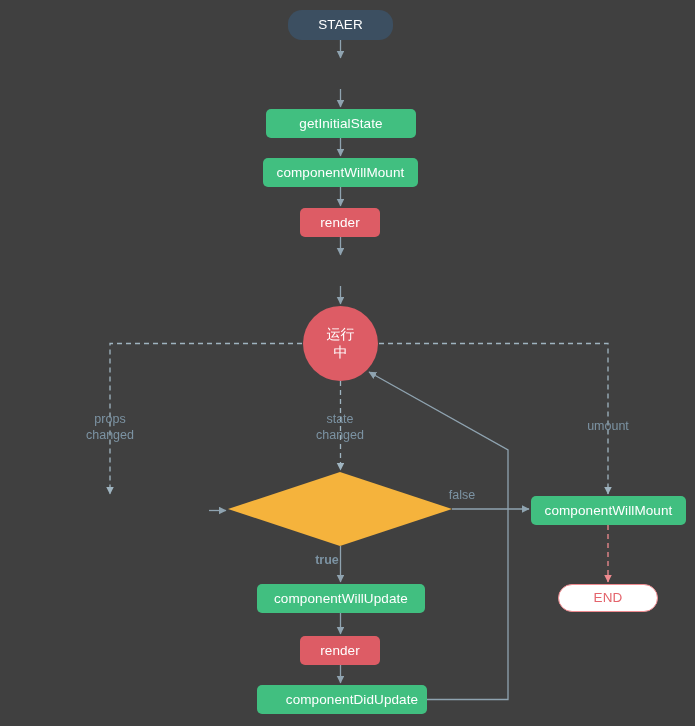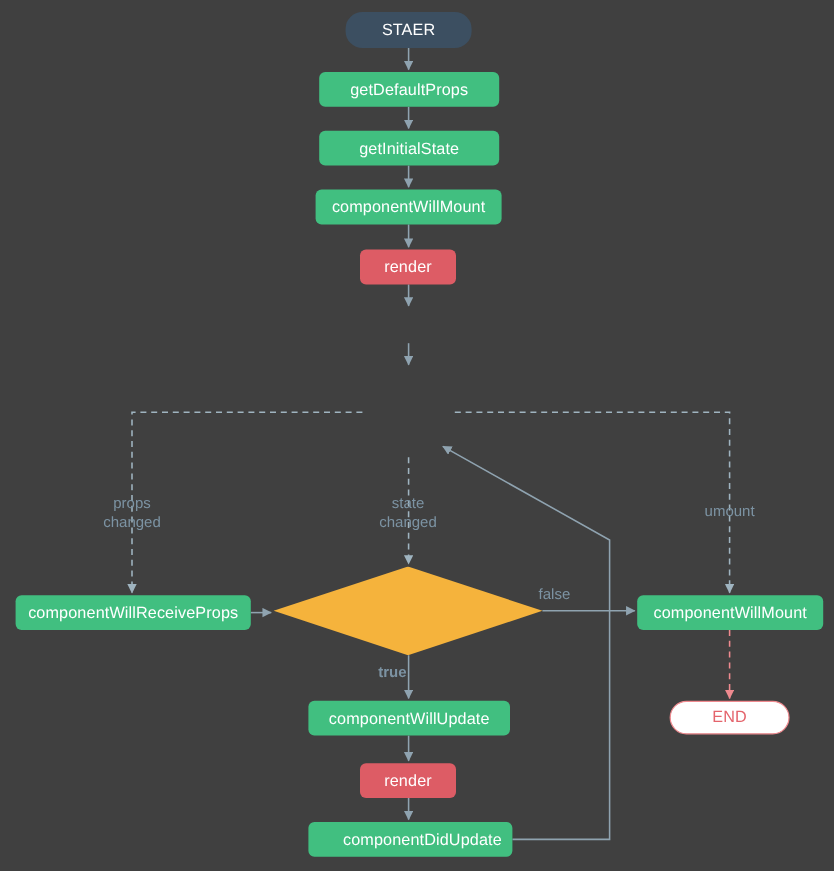--- a/index.html
+++ b/index.html
@@ -121,41 +121,39 @@
 
     <g stroke="#ef8a8f" stroke-width="1.3" fill="none" stroke-dasharray="5,4">
       <path d="M608,525 L608,582" marker-end="url(#arrow-red)"></path>
     </g>
   </svg>
 
   <div class="node start" style="left:288px; top:10px; width:105px; height:30px; background:#3c4f61;">
     <span>STAER</span>
   </div>
 
-  <div class="node process" style="left:266px; top:60px; width:150px; height:29px; background:#41bf80;">
-    <span>getDefaultProps</span>
-  </div>
 
   <div class="node process" style="left:266px; top:109px; width:150px; height:29px; background:#41bf80;">
     <span>getInitialState</span>
   </div>
 
   <div class="node process" style="left:263px; top:158px; width:155px; height:29px; background:#41bf80;">
     <span>componentWillMount</span>
   </div>
 
   <div class="node process" style="left:300px; top:208px; width:80px; height:29px; background:#dd5c65;">
     <span>render</span>
   </div>
 
 
+  <div class="node circle" style="left:303px; top:306px; width:75px; height:75px; background:#dd5c65;">
+    <span style="white-space:pre-line;">运行
+中</span>
+  </div>
 
-  <div class="node process" style="left:13px; top:496px; width:196px; height:29px; background:#41bf80;">
-    <span>componentWillReceiveProps</span>
-  </div>
 
   <div class="node decision" style="left:228px; top:472px; width:224px; height:74px;">
     <svg class="diamond-shape" viewBox="0 0 224 74" preserveAspectRatio="none">
       <polygon points="112,0 224,37 112,74 0,37" fill="#f5b33c"></polygon>
     </svg>
   </div>
 
   <div class="node process" style="left:531px; top:496px; width:155px; height:29px; background:#41bf80;">
     <span>componentWillMount</span>
   </div>

